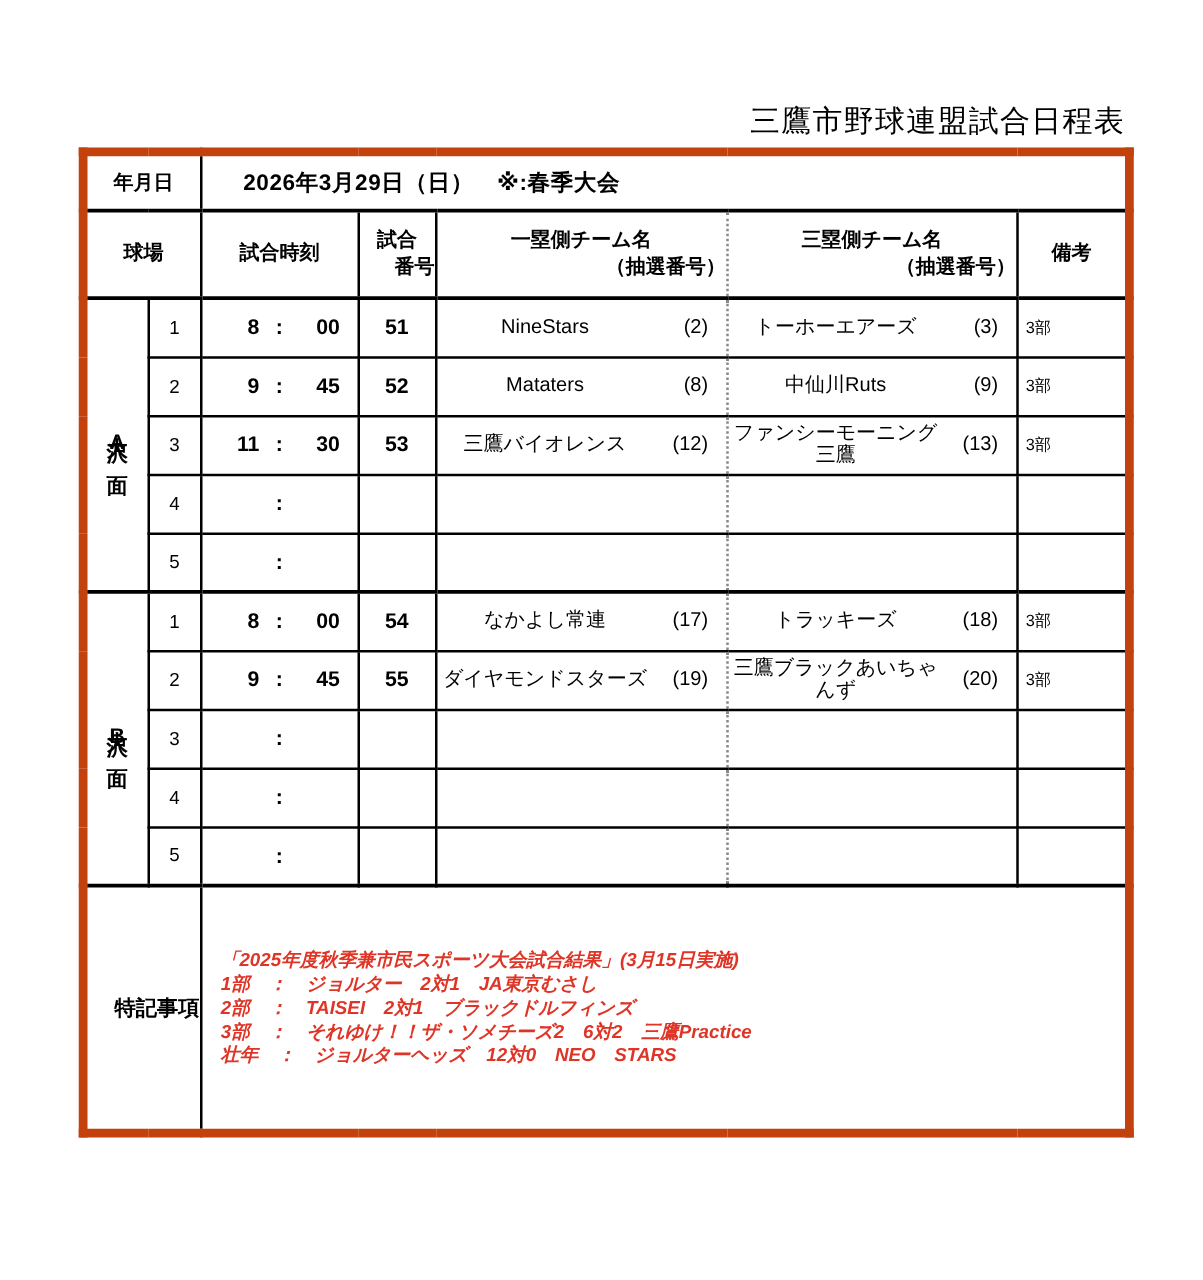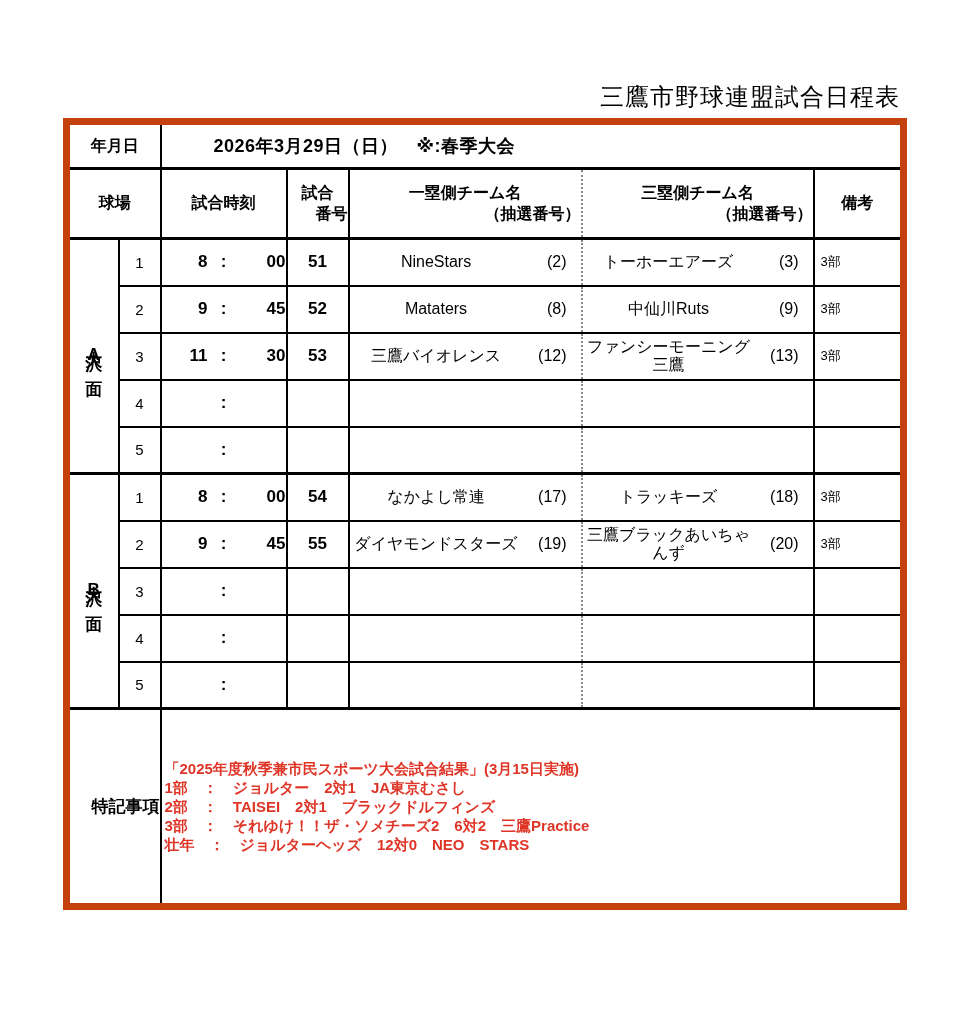--- a/index.html
+++ b/index.html
@@ -32,55 +32,55 @@
     overflow: hidden;
     vertical-align: middle;
   }
   tr.h-date  { height: 47px; }
   tr.h-head  { height: 70px; }
   tr.h-row   { height: 47px; }
   tr.h-notes { height: 198px; }
   tr.thick-top td { border-top: 3px solid #000; }
 
   .date-label { font-weight: bold; font-size: 16px; text-align: center; }
-  .date-value { font-weight: bold; font-size: 18px; text-align: left; padding-left: 52px; letter-spacing: 0.5px; }
+  .date-value { font-weight: bold; font-size: 18px; text-align: left; padding-left: 33px; letter-spacing: 0.5px; }
 
   .colhead { font-weight: bold; font-size: 16px; text-align: center; line-height: 1.3; }
   .colhead .l2 { display: block; text-align: right; }
 
   .venue-cell { text-align: center; }
   .venue-text {
     display: inline-block;
     writing-mode: vertical-rl;
     text-orientation: upright;
     font-weight: bold;
     font-size: 17px;
     letter-spacing: 4px;
   }
   .idx { text-align: center; font-size: 15px; }
 
   .time-cell .time-flex { display: flex; align-items: center; font-weight: bold; font-size: 17px; }
   .time-flex .hh { flex: 1; text-align: right; }
   .time-flex .colon { width: 32px; text-align: center; }
-  .time-flex .mm { flex: 1; text-align: right; }
+  .time-flex .mm { flex: 1; text-align: center; }
 
   .gno { font-weight: bold; font-size: 17px; text-align: center; margin-top: 40px; }
 
   .team-cell .team-flex { display: flex; align-items: center; font-size: 16px; }
   .team-flex .tname { flex: 1; text-align: center; line-height: 1.15; padding-left: 4px; }
   .team-flex .tdraw { width: 62px; text-align: right; padding-right: 14px; box-sizing: border-box; }
 
   td.t1 { border-right: 2px dotted #888; }
   td.t3 { border-left: 2px dotted #888; }
 
   .remark { font-size: 13px; text-align: left; padding-left: 6px; }
 
   .notes-label { font-weight: bold; font-size: 17px; text-align: right; }
   .notes-cell  { vertical-align: middle; }
-  .notes-body  { padding: 8px 10px 8px 3px; }
+  .notes-body  { padding: 8px 10px 8px 15px; font-style: italic; }
   .notes-line  {
     color: #df3527;
     font-weight: bold;
     font-size: 15px;
     line-height: 19px;
     white-space: nowrap;
   }
 </style>
 </head>
 <body>

